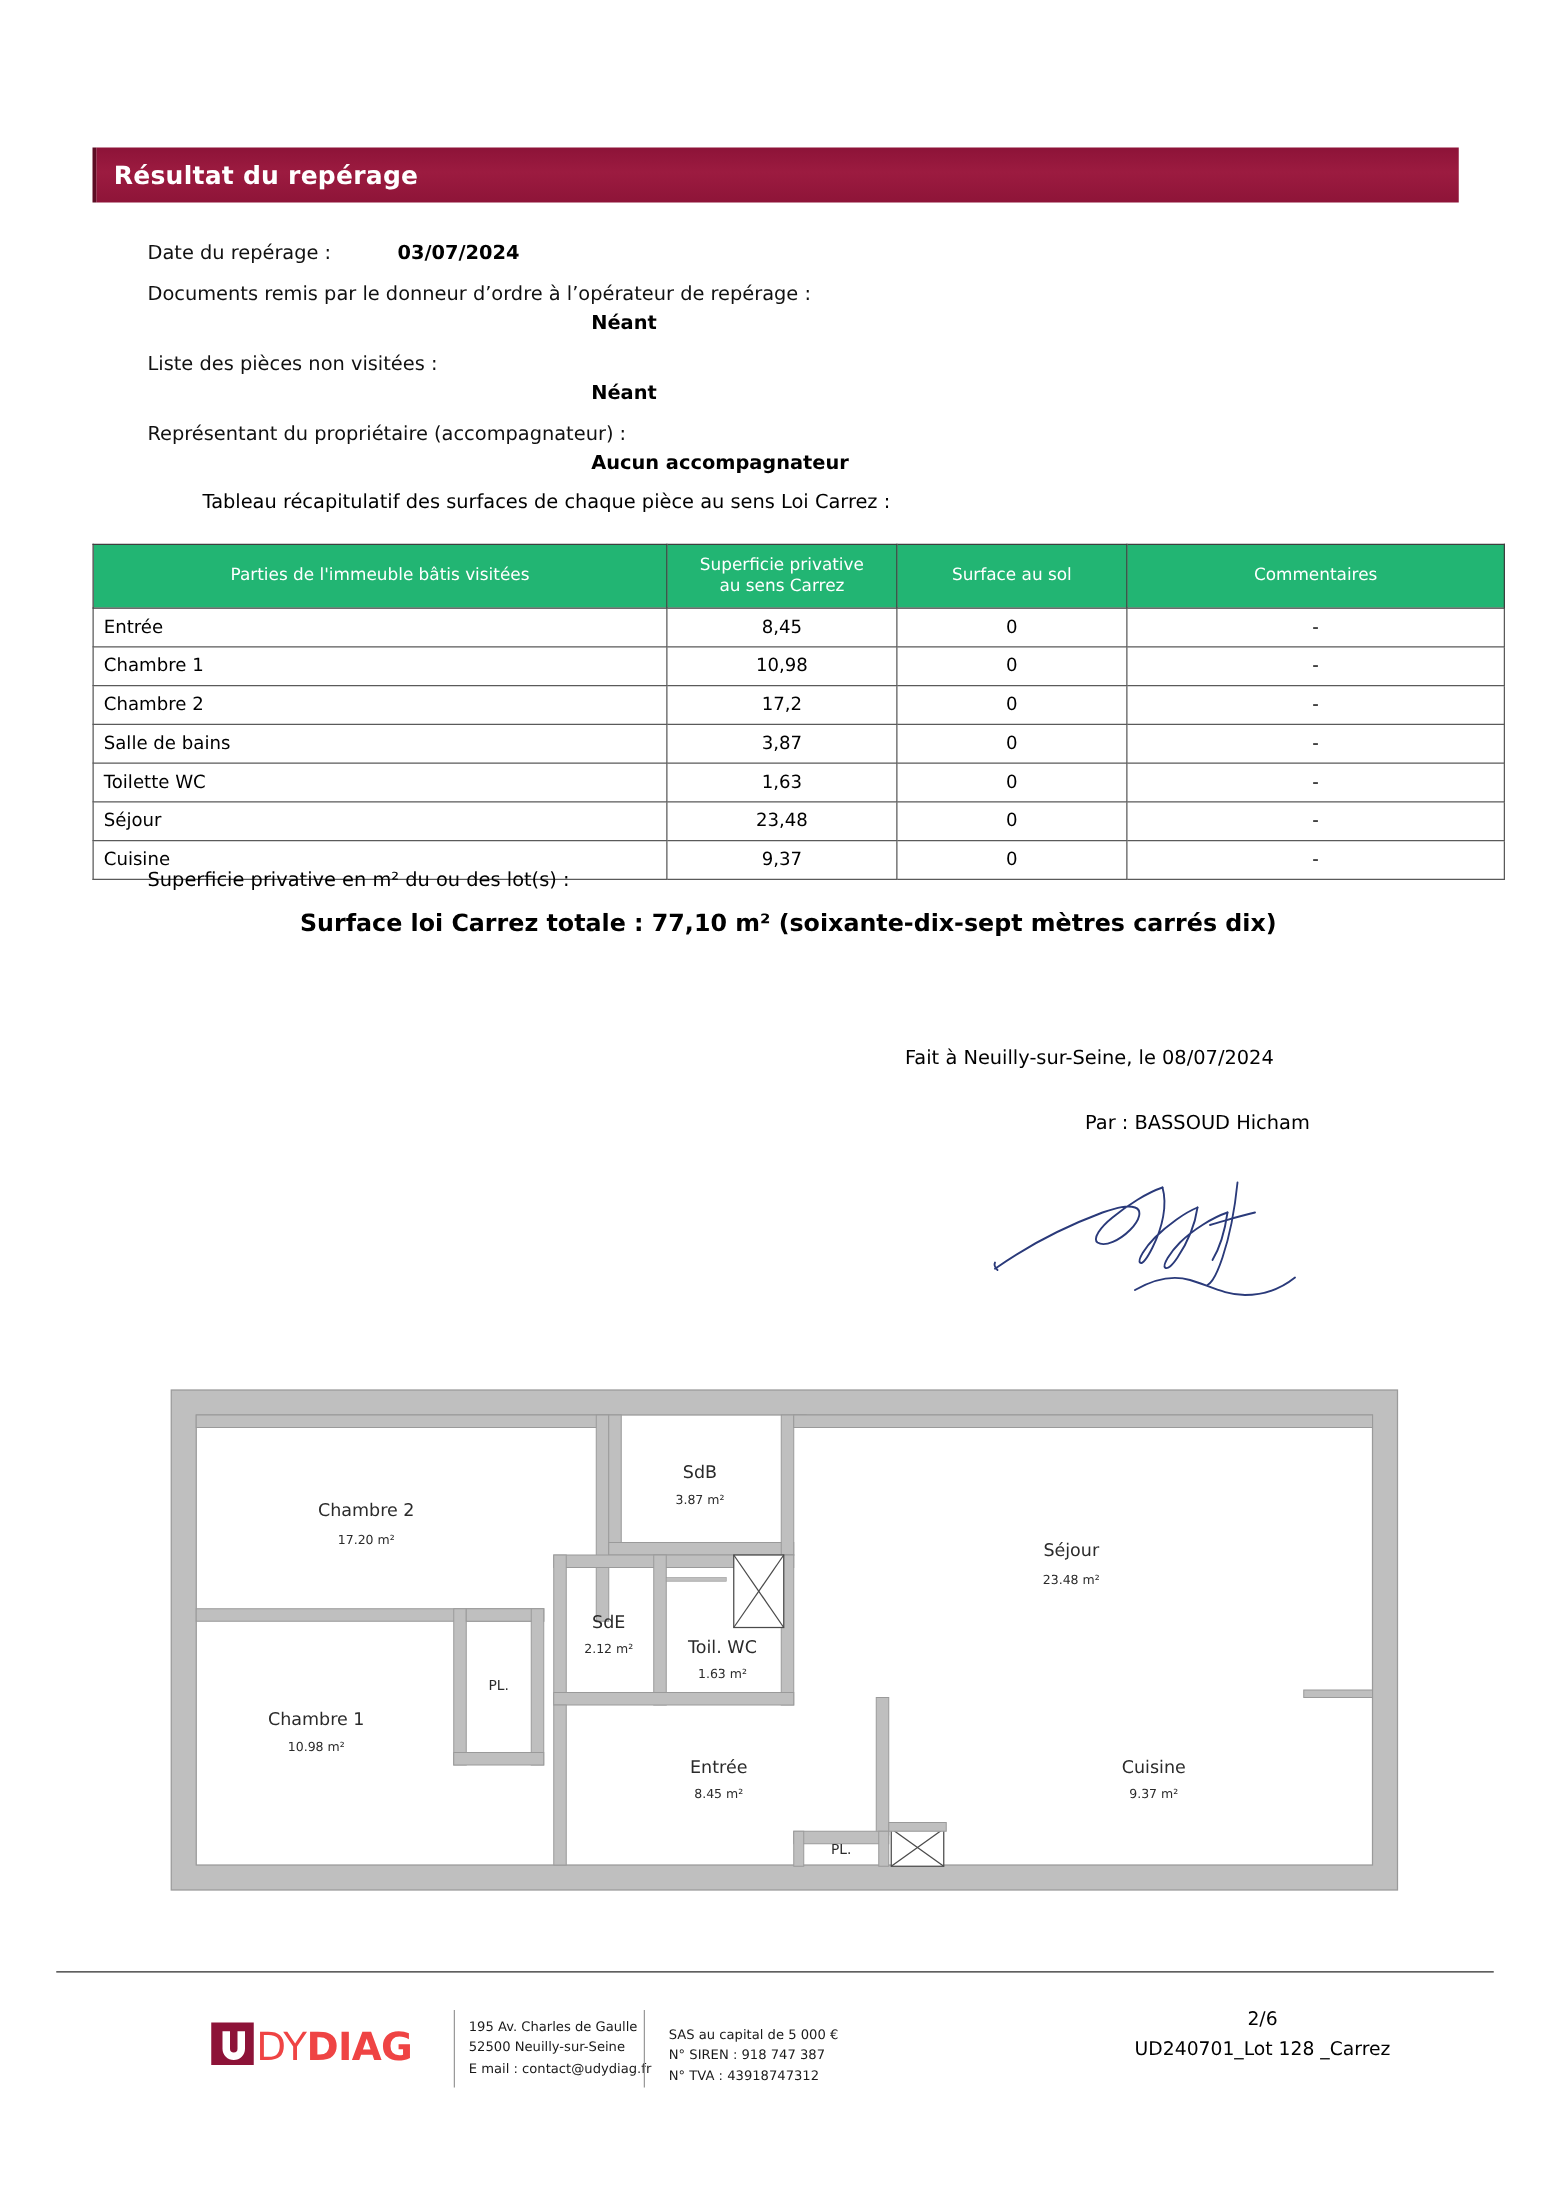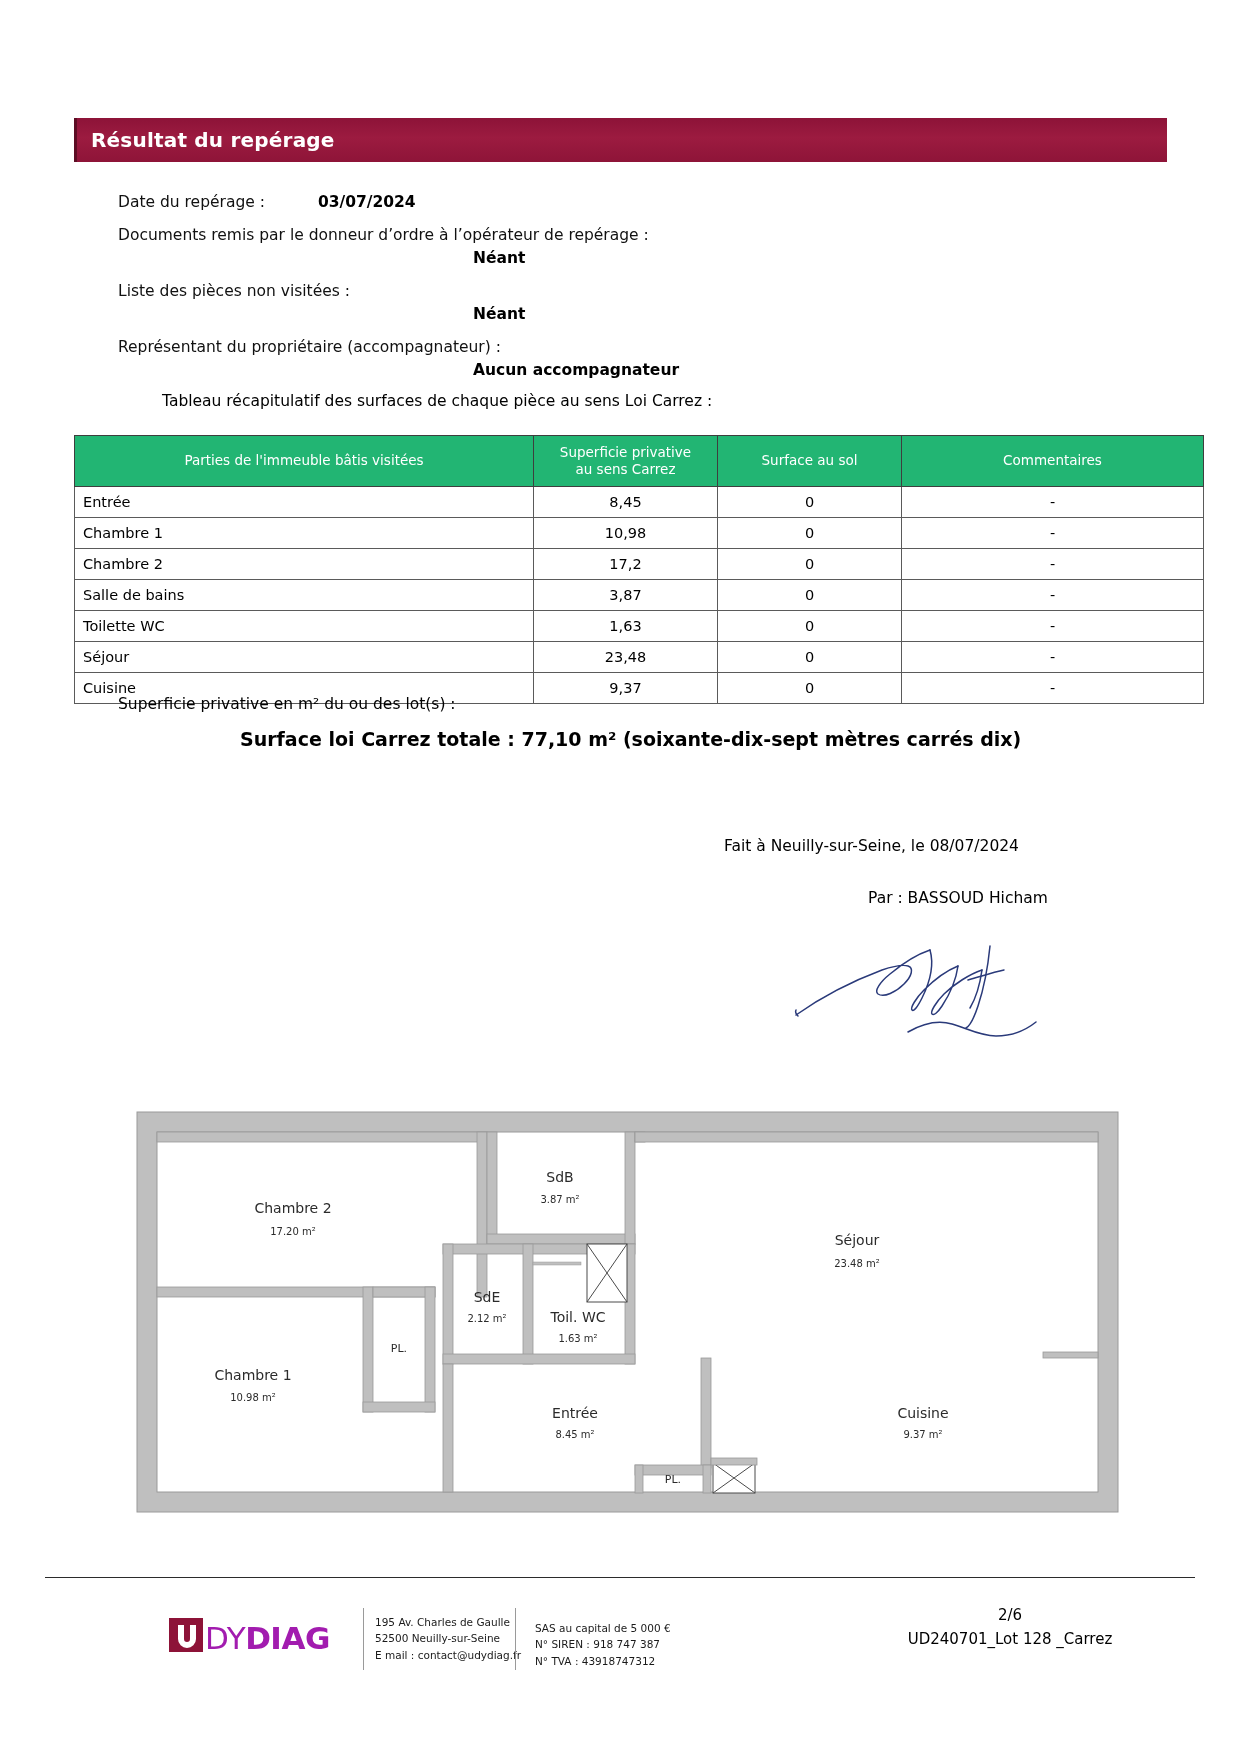--- a/index.html
+++ b/index.html
@@ -183,21 +183,21 @@
     top: 22px;
     width: 190px;
     height: 52px;
   }
   .logo-text {
     position: absolute;
     left: 40px;
     top: 8px;
     font-size: 31px;
     font-weight: bold;
-    color: #a21caf;
+    color: #ef4444;
     letter-spacing: -0.5px;
   }
   .logo-text .thin { font-weight: normal; }
   .logo-mark {
     position: absolute;
     left: 0px;
     top: 2px;
     width: 44px;
     height: 44px;
   }

